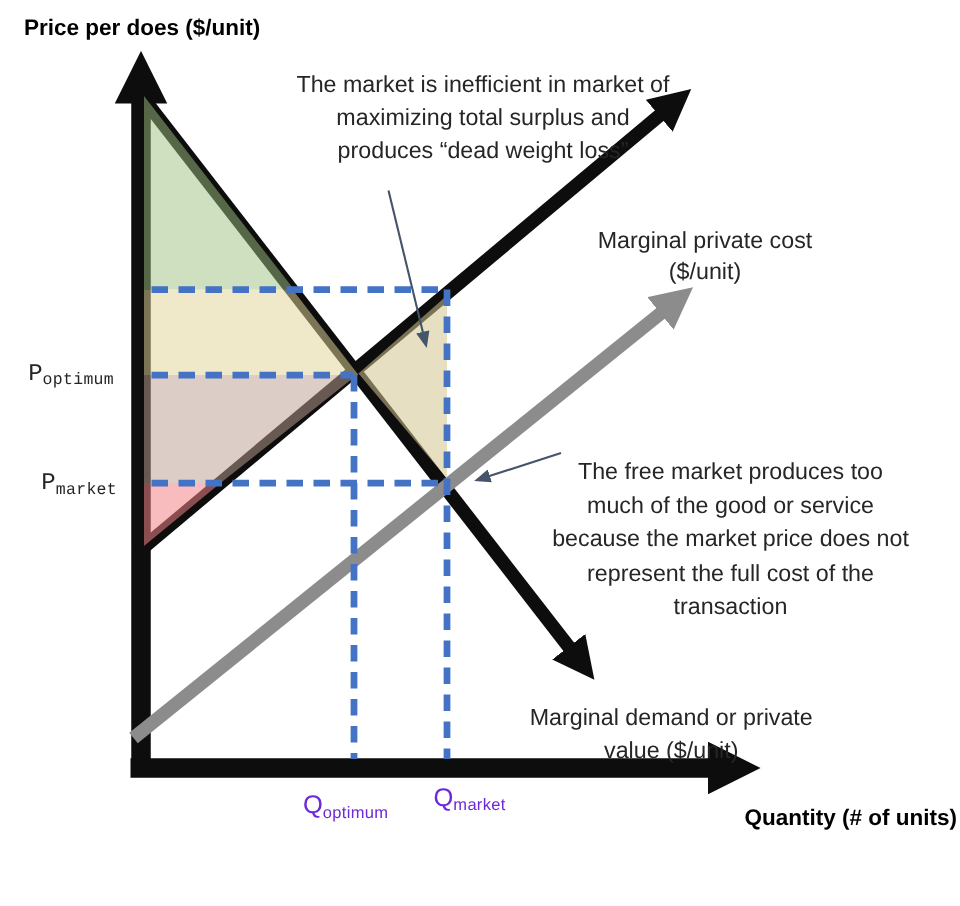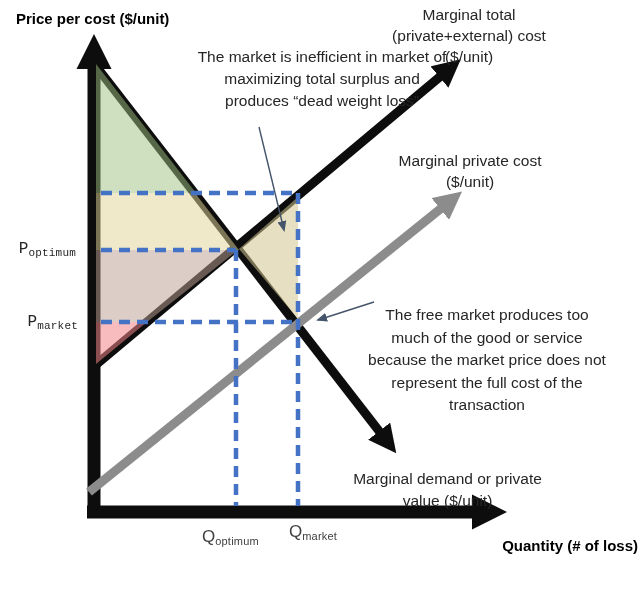--- a/index.html
+++ b/index.html
@@ -5,21 +5,21 @@
   html,body{margin:0;padding:0;}
   body{font-family:"Liberation Sans","DejaVu Sans",sans-serif;background:#ffffff;}
   .stage{position:relative;width:640px;height:604px;background:#ffffff;overflow:hidden;}
   .stage svg{position:absolute;left:0;top:0;}
   .txt{position:absolute;color:#262626;text-align:center;line-height:21px;font-size:15.5px;}
   .bold{font-weight:bold;color:#000000;}
   .axis-title{font-size:15px;line-height:18px;}
   .plabel{position:absolute;color:#262626;font-size:15px;text-align:right;font-family:Liberation Mono, monospace;}
   .plabel .main{font-size:16px;}
   .plabel .sub{font-size:11px;position:relative;top:3px;letter-spacing:0.2px;}
-  .qlabel{position:absolute;color:#404040;font-size:15px;}
+  .qlabel{position:absolute;color:#6d28d9;font-size:15px;}
   .qlabel .main{font-size:17px;}
   .qlabel .sub{font-size:11px;position:relative;top:3px;letter-spacing:0.2px;}
   .footer{position:absolute;left:0;width:640px;text-align:center;font-size:21px;color:#1a1a1a;}
 </style>
 </head>
 <body>
 
 <div class="stage">
 
   <svg width="640" height="604" viewBox="0 0 640 604">
@@ -56,23 +56,22 @@
       <line x1="101" y1="250" x2="236" y2="250"></line>
       <line x1="101" y1="322" x2="298" y2="322"></line>
       <line x1="236" y1="250" x2="236" y2="506"></line>
       <line x1="298" y1="193" x2="298" y2="506"></line>
     </g>
 
     <line x1="259" y1="127" x2="284" y2="230" stroke="#44546A" stroke-width="1.4" marker-end="url(#headThin)"></line>
     <line x1="374" y1="302" x2="318" y2="320" stroke="#44546A" stroke-width="1.4" marker-end="url(#headThin)"></line>
   </svg>
 
-  <div class="txt bold axis-title" style="left:16px;top:10px;width:200px;text-align:left;">Price per cost ($/unit)</div>
+  <div class="txt bold axis-title" style="left:16px;top:10px;width:200px;text-align:left;">Price per does ($/unit)</div>
 
-  <div class="txt" style="left:388px;top:4px;width:162px;">Marginal total (private+external) cost ($/unit)</div>
 
   <div class="txt" style="left:196px;top:46px;width:252px;line-height:22px;">The market is inefficient in market of maximizing total surplus and produces “dead weight loss”</div>
 
   <div class="txt" style="left:395px;top:150px;width:150px;">Marginal private cost ($/unit)</div>
 
   <div class="txt" style="left:368px;top:304px;width:238px;line-height:22.5px;">The free market produces too much of the good or service because the market price does not represent the full cost of the transaction</div>
 
   <div class="txt" style="left:350px;top:468px;width:195px;line-height:22px;">Marginal demand or private value ($/unit)</div>
 
   <div class="plabel" style="left:18px;top:240px;width:58px;">
@@ -82,15 +81,15 @@
     <span class="main">P</span><span class="sub">market</span>
   </div>
 
   <div class="qlabel" style="left:202px;top:527px;">
     <span class="main">Q</span><span class="sub">optimum</span>
   </div>
   <div class="qlabel" style="left:289px;top:522px;">
     <span class="main">Q</span><span class="sub">market</span>
   </div>
 
-  <div class="txt bold axis-title" style="left:490px;top:537px;width:148px;text-align:right;">Quantity (# of loss)</div>
+  <div class="txt bold axis-title" style="left:490px;top:537px;width:148px;text-align:right;">Quantity (# of units)</div>
 
 </div>
 
 </body></html>

